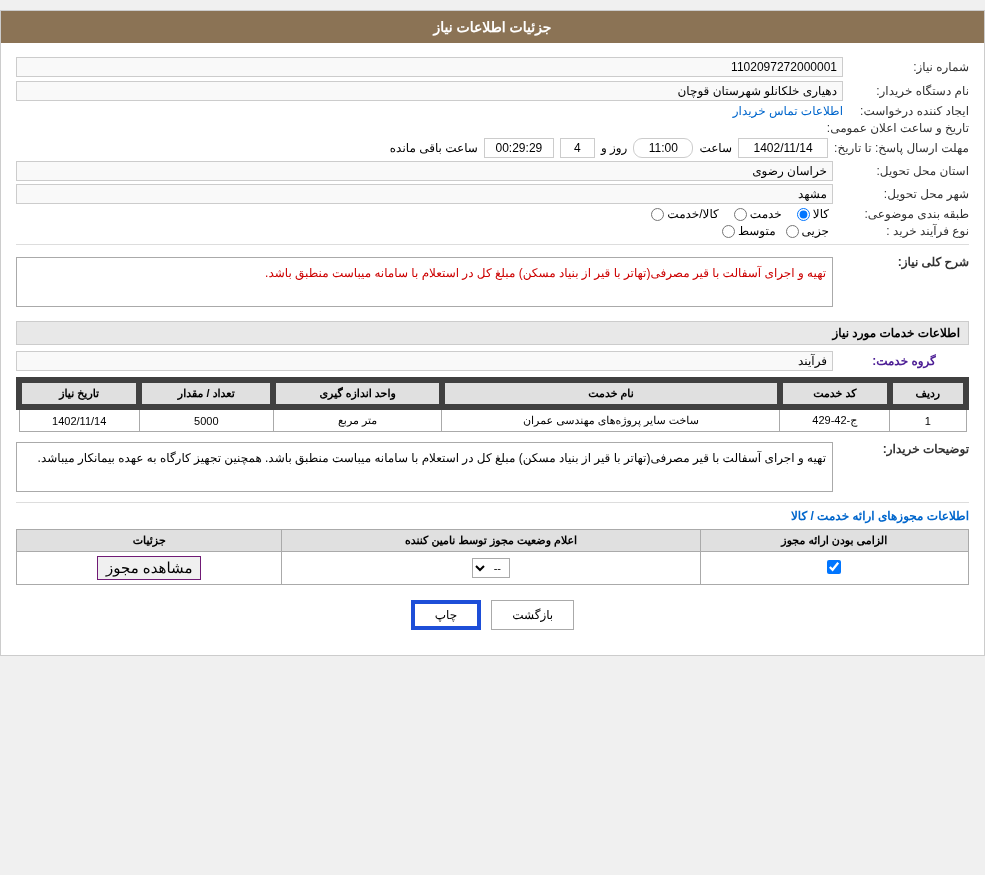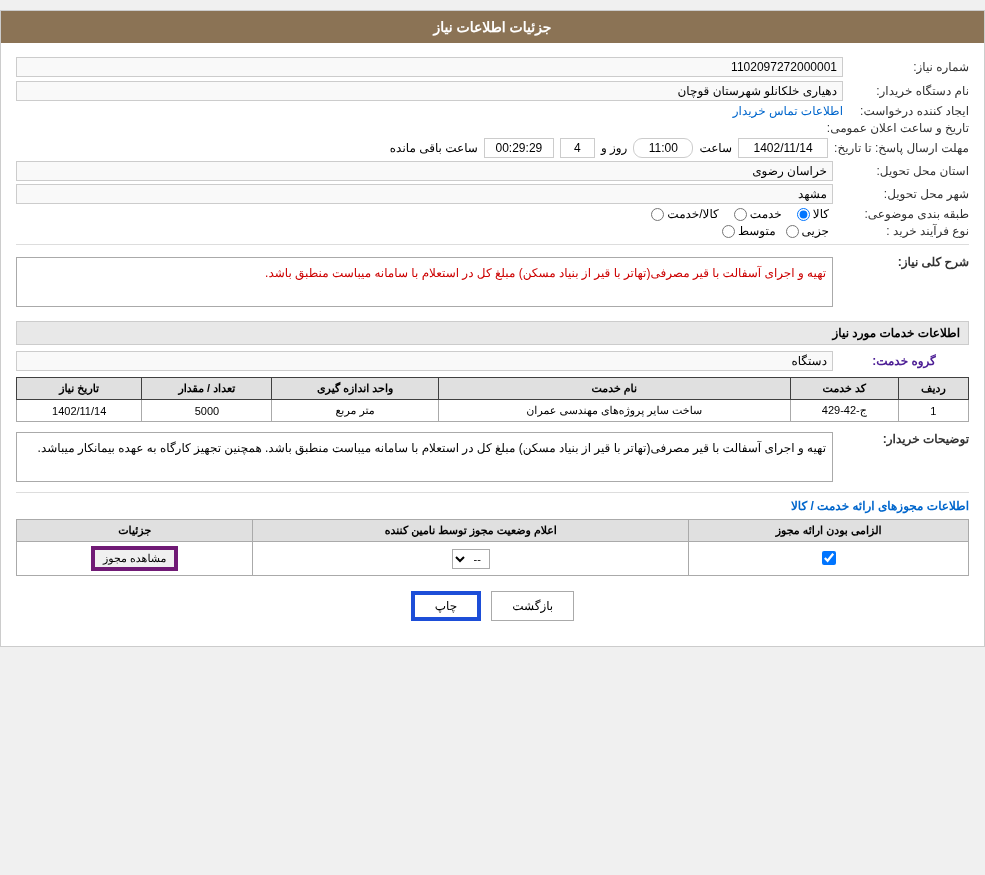--- a/index.html
+++ b/index.html
@@ -96,21 +96,21 @@
       line-height: 1.6;
     }
     .services-table {
       width: 100%;
       border-collapse: collapse;
       margin: 6px 0;
       font-size: 11px;
     }
     .services-table th {
       background: #e0e0e0;
-      border: 1px solid #404040;
+      border: 6px solid #404040;
       padding: 4px 6px;
       text-align: center;
       font-weight: bold;
     }
     .services-table td {
       border: 1px solid #aaa;
       padding: 4px 6px;
       text-align: center;
     }
     .services-table tr:nth-child(even) td {
@@ -138,25 +138,25 @@
       text-align: center;
       font-weight: bold;
     }
     .permits-table td {
       border: 1px solid #aaa;
       padding: 4px 6px;
       text-align: center;
       vertical-align: middle;
     }
     .view-permit-btn {
-      border: 4px solid #701a75;
+      border: 1px solid #701a75;
       background: #f0f0f0;
       padding: 2px 8px;
       cursor: pointer;
-      font-size: 11px;
+      font-size: 15px;
     }
     .select-small {
       border: 1px solid #aaa;
       padding: 2px 4px;
       font-size: 11px;
       background: #fff;
       direction: rtl;
     }
     .checkbox-permit {
       width: 14px;
@@ -282,21 +282,21 @@
 
     <div style="display:flex; align-items:flex-start; gap:6px; margin: 6px 0; direction:rtl;">
       <span style="min-width:130px; text-align:right; color:#333; font-weight:bold; padding-top:4px;">شرح کلی نیاز:</span>
       <div class="description-box" style="flex:1; color:#c00;">تهیه و اجرای آسفالت با قیر مصرفی(تهاتر با قیر از بنیاد مسکن) مبلغ کل در استعلام با سامانه میباست منطبق باشد.</div>
     </div>
 
     <div class="section-title">اطلاعات خدمات مورد نیاز</div>
 
     <div style="display:flex; align-items:center; gap:6px; margin: 4px 0; direction:rtl;">
       <span style="min-width:130px; text-align:center; color:#4c1d95; font-weight:bold;">گروه خدمت:</span>
-      <div class="form-value form-value-readonly" style="width:200px;">دستگاه</div>
+      <div class="form-value form-value-readonly" style="width:200px;">فرآیند</div>
     </div>
 
     <table class="services-table">
       <thead>
         <tr>
           <th>ردیف</th>
           <th>کد خدمت</th>
           <th>نام خدمت</th>
           <th>واحد اندازه گیری</th>
           <th>تعداد / مقدار</th>

